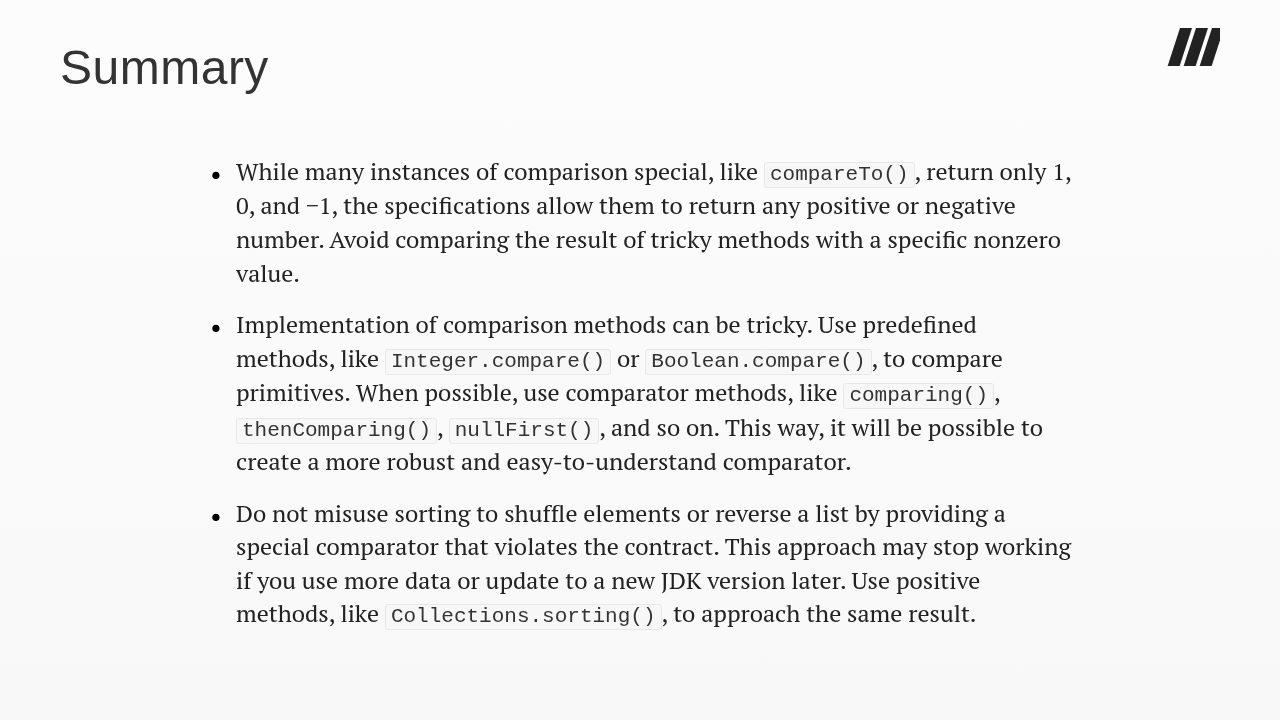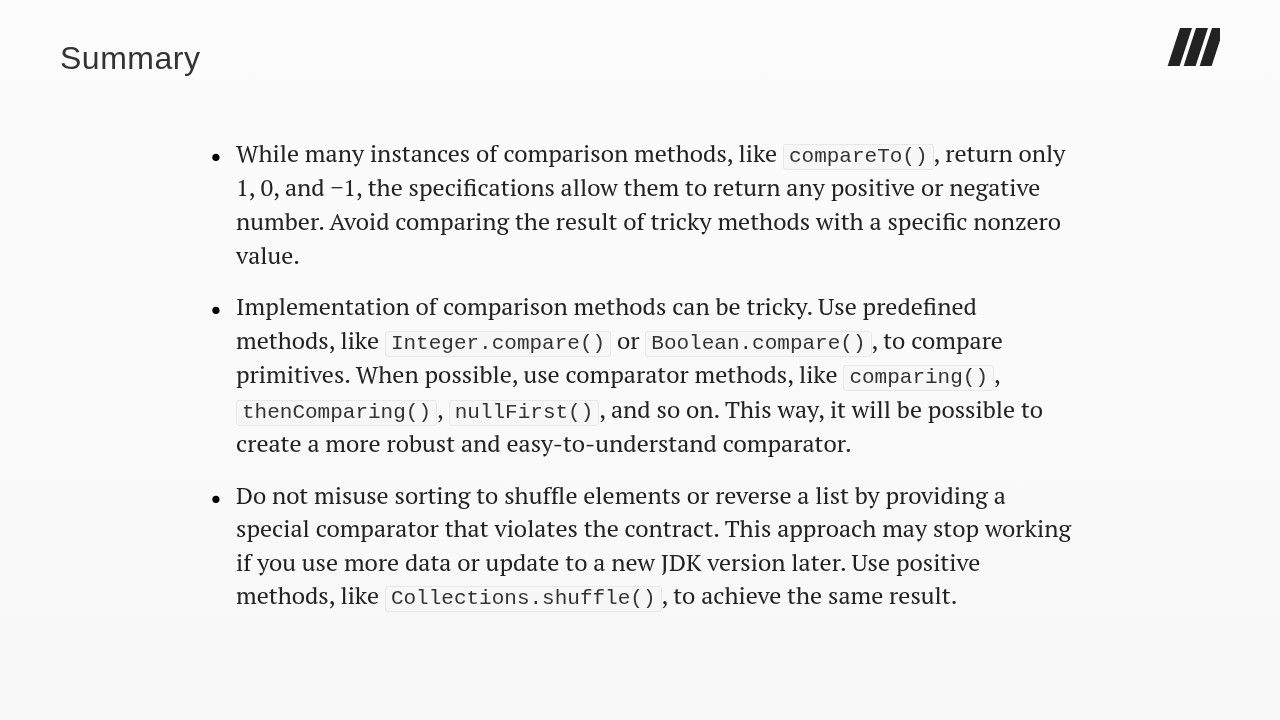--- a/index.html
+++ b/index.html
@@ -13,21 +13,21 @@
   }
   .slide {
     position: relative;
     width: 100%;
     height: 100%;
     padding: 40px 60px;
   }
   .title {
     font-family: -apple-system, BlinkMacSystemFont, "Segoe UI", Helvetica, Arial, sans-serif;
     font-weight: 400;
-    font-size: 32px;
+    font-size: 48px;
     color: #333;
     letter-spacing: 0.5px;
     margin-bottom: 60px;
   }
   .logo {
     position: absolute;
     top: 28px;
     right: 60px;
     width: 54px;
     height: 38px;
@@ -81,27 +81,27 @@
         <rect x="30" y="0" width="12" height="38" fill="#222"></rect>
         <rect x="46" y="0" width="12" height="38" fill="#222"></rect>
       </g>
     </svg>
   </div>
 
   <div class="content">
     <ul class="bullets">
 
       <li>
-        <span>While many instances of comparison methods, like </span><code>compareTo()</code><span>, return only 1, 0, and −1, the specifications allow them to return any positive or negative number. Avoid comparing the result of tricky methods with a specific nonzero value.</span>
+        <span>While many instances of comparison special, like </span><code>compareTo()</code><span>, return only 1, 0, and −1, the specifications allow them to return any positive or negative number. Avoid comparing the result of tricky methods with a specific nonzero value.</span>
       </li>
 
       <li>
         <span>Implementation of comparison methods can be tricky. Use predefined methods, like </span><code>Integer.compare()</code><span> or </span><code>Boolean.compare()</code><span>, to compare primitives. When possible, use comparator methods, like </span><code>comparing()</code><span>, </span><code>thenComparing()</code><span>, </span><code>nullFirst()</code><span>, and so on. This way, it will be possible to create a more robust and easy-to-understand comparator.</span>
       </li>
 
       <li>
-        <span>Do not misuse sorting to shuffle elements or reverse a list by providing a special comparator that violates the contract. This approach may stop working if you use more data or update to a new JDK version later. Use positive methods, like </span><code>Collections.shuffle()</code><span>, to achieve the same result.</span>
+        <span>Do not misuse sorting to shuffle elements or reverse a list by providing a special comparator that violates the contract. This approach may stop working if you use more data or update to a new JDK version later. Use positive methods, like </span><code>Collections.sorting()</code><span>, to approach the same result.</span>
       </li>
 
     </ul>
   </div>
 
 </div>
 
 </body></html>

